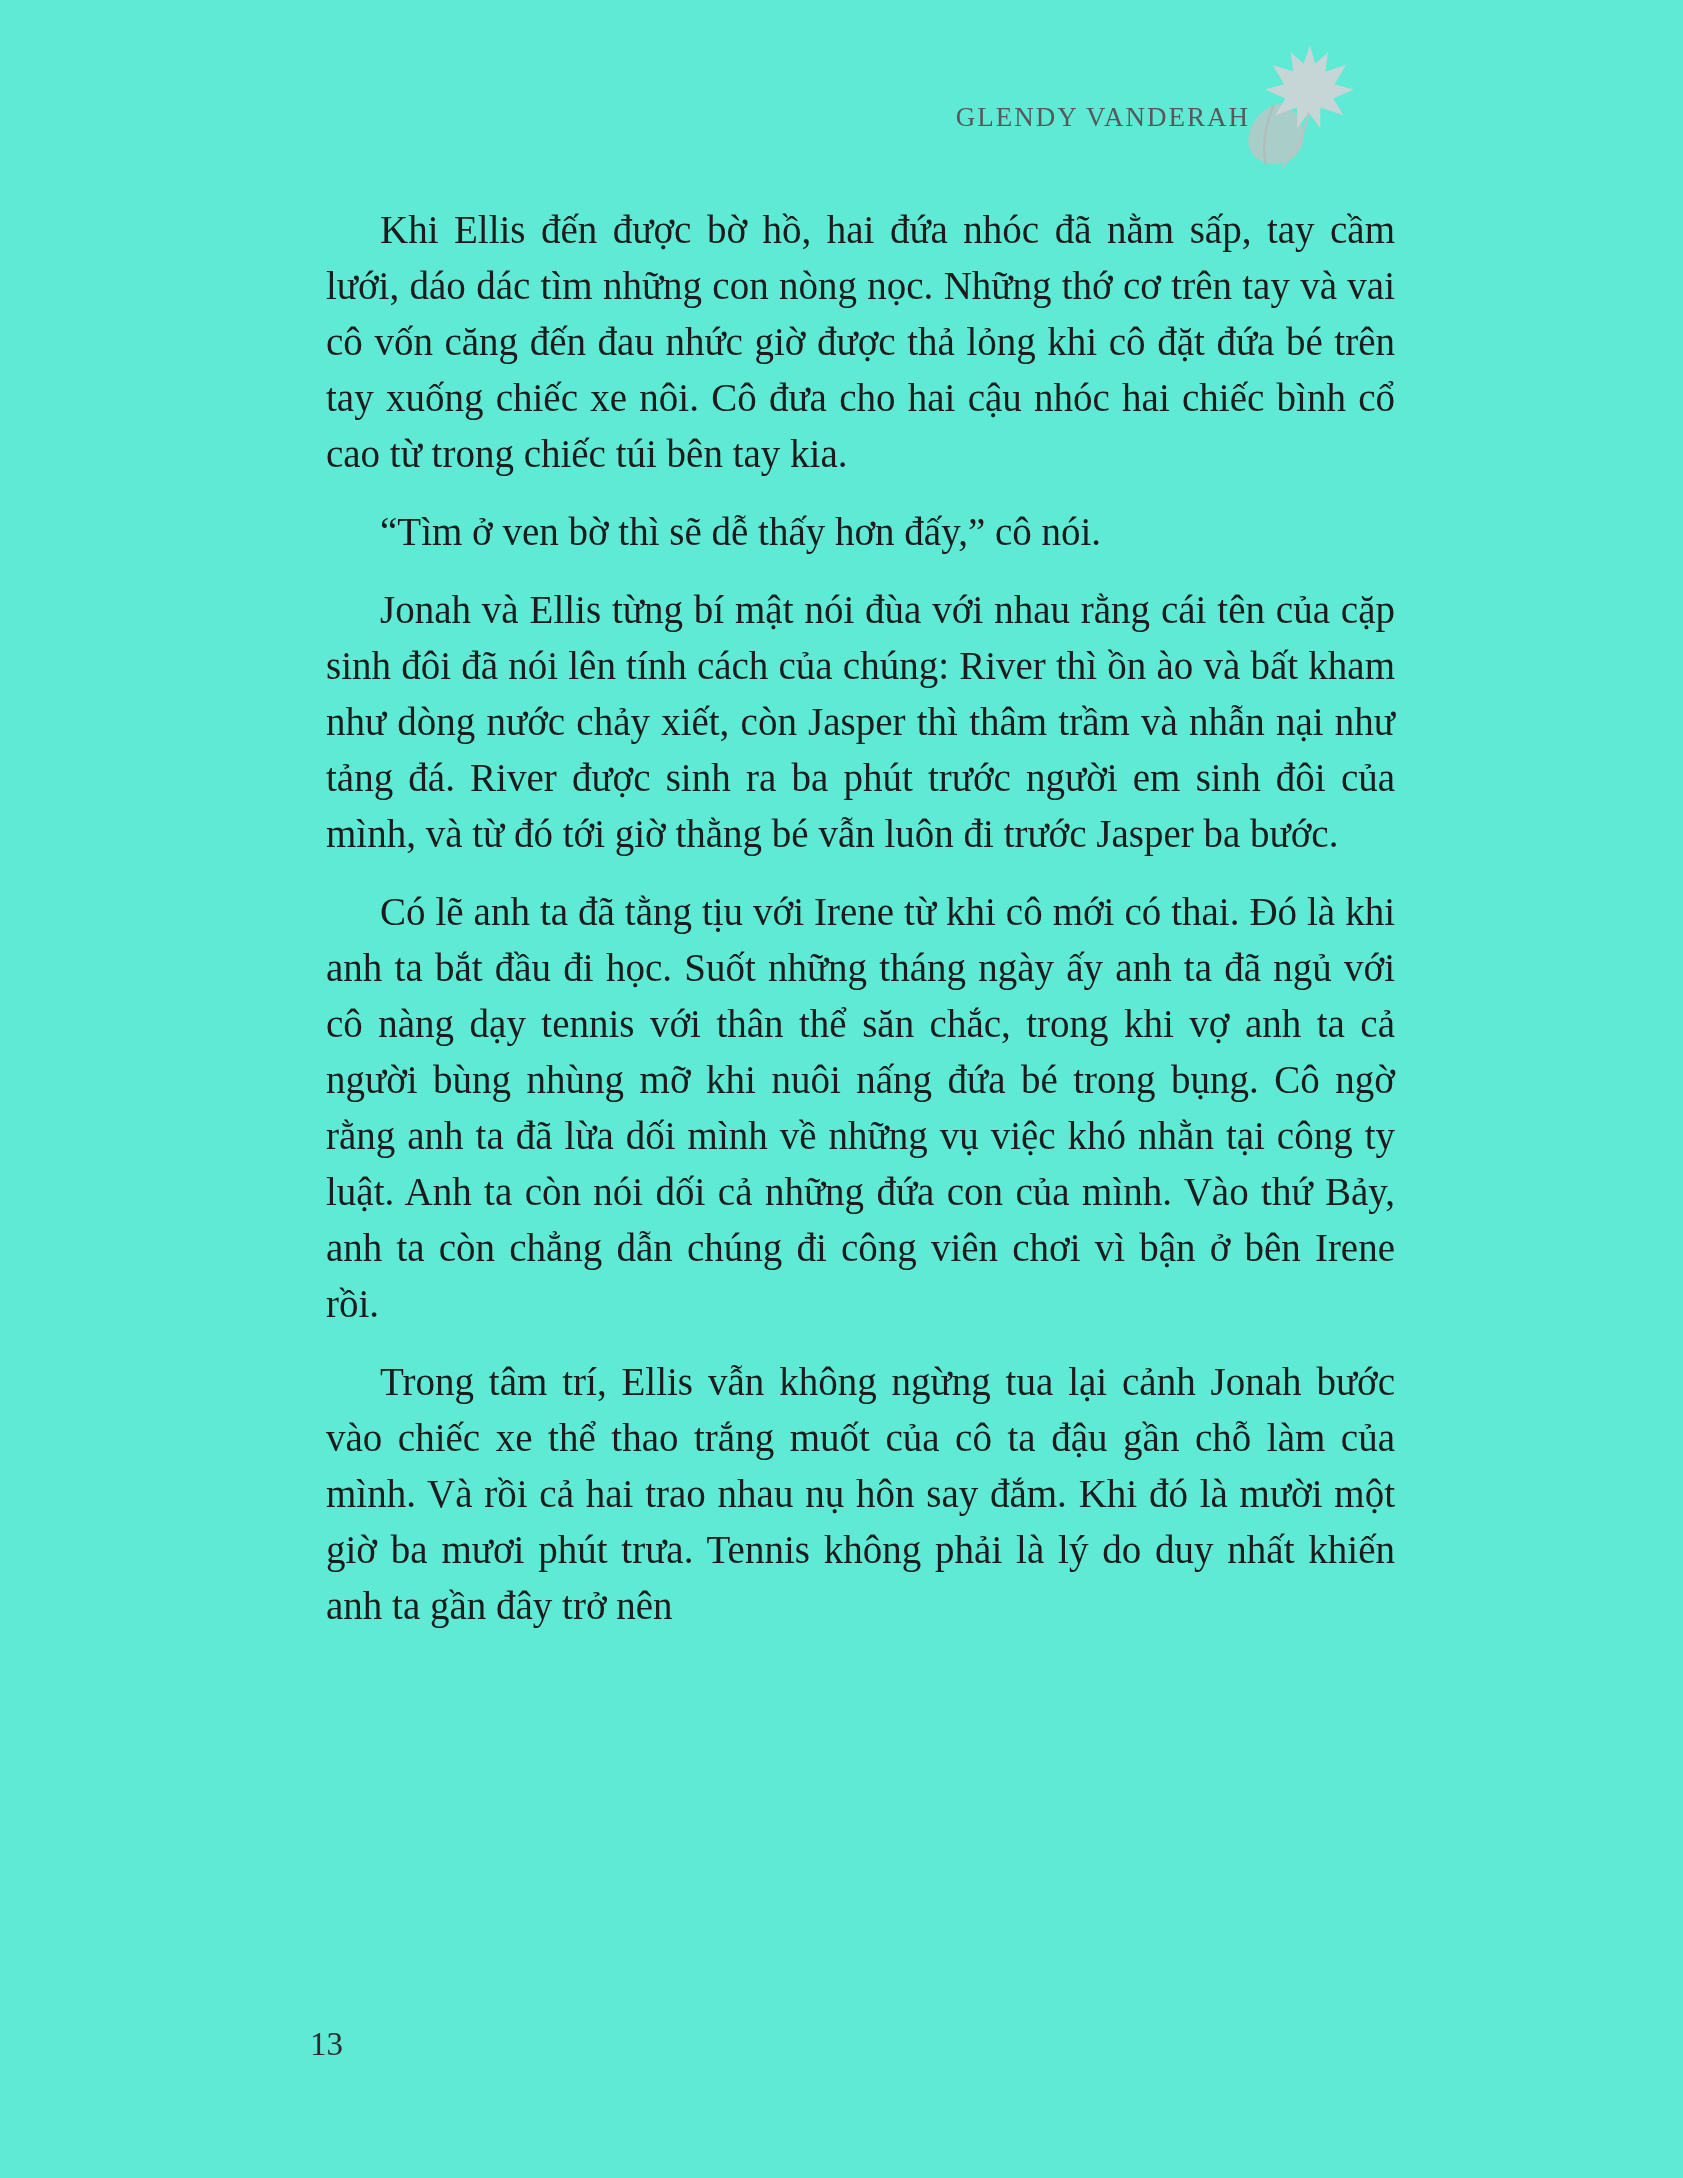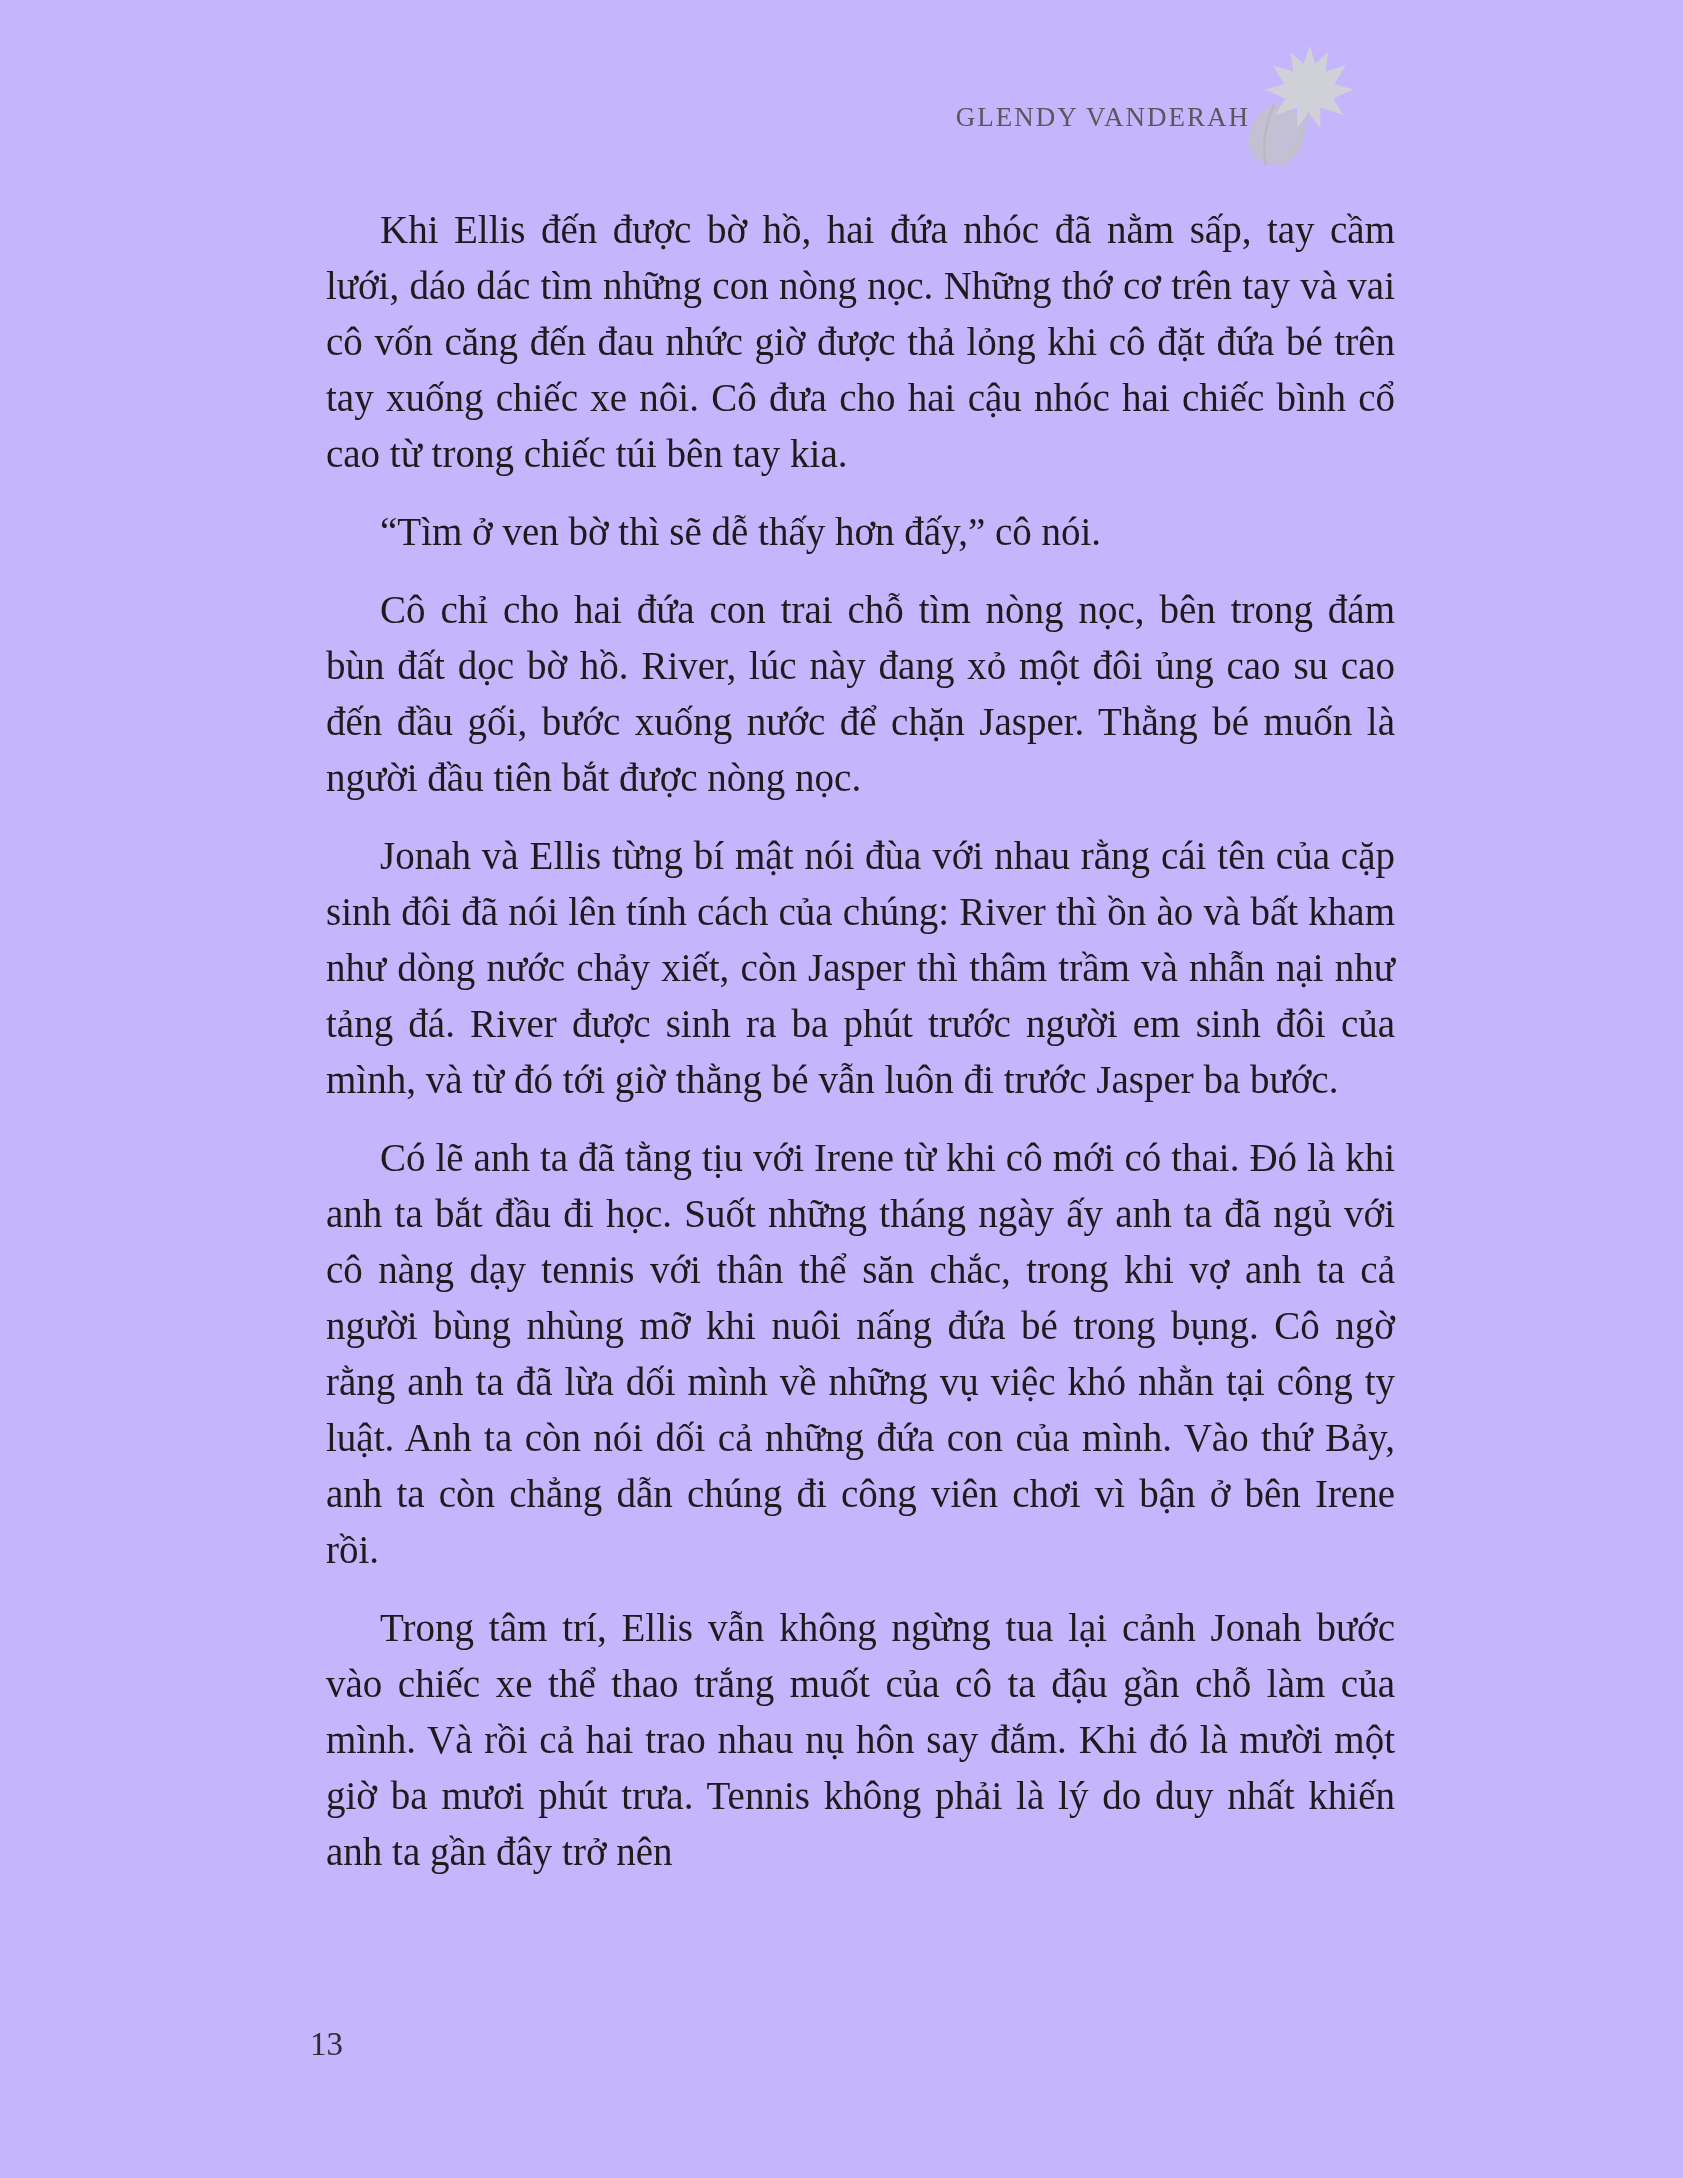--- a/index.html
+++ b/index.html
@@ -1,20 +1,20 @@
 <!DOCTYPE html>
 <html><head>
 <meta charset="utf-8">
 <style>
   html,body { margin:0; padding:0; background:#ffffff; }
   .page {
     position:relative;
     width:1683px;
     height:2178px;
-    background:#c4b5fd;
+    background:#5eead4;
     overflow:hidden;
     font-family:"Liberation Serif", serif;
   }
   .running-head {
     position:absolute;
     top:102px;
     right:433px;
     font-size:27px;
     letter-spacing:2px;
     color:#58585b;
@@ -62,21 +62,20 @@
     <path d="M34 48 C20 54 10 70 16 84 C22 96 42 97 52 86 C60 77 58 62 50 54 C45 49 39 46 34 48 Z" fill="#c3c4c6" opacity="0.75"></path>
     <path d="M34 48 C28 62 24 78 28 95" stroke="#b5b6b8" stroke-width="1.6" fill="none" opacity="0.8"></path>
 
     <path d="M62 2 L66 16 L76 7 L74 22 L90 17 L81 32 L96 36 L80 43 L88 56 L70 50 L70 66 L61 54 L52 66 L52 50 L35 56 L43 43 L27 36 L42 32 L33 17 L49 22 L47 7 L57 16 Z" fill="#d2d3d5" opacity="0.9"></path>
     <path d="M61 54 C58 70 52 84 40 97" stroke="#c0c1c3" stroke-width="1.8" fill="none" opacity="0.9"></path>
   </svg>
 
   <div class="body-text">
     <p>Khi Ellis đến được bờ hồ, hai đứa nhóc đã nằm sấp, tay cầm lưới, dáo dác tìm những con nòng nọc. Những thớ cơ trên tay và vai cô vốn căng đến đau nhức giờ được thả lỏng khi cô đặt đứa bé trên tay xuống chiếc xe nôi. Cô đưa cho hai cậu nhóc hai chiếc bình cổ cao từ trong chiếc túi bên tay kia.</p>
     <p>“Tìm ở ven bờ thì sẽ dễ thấy hơn đấy,” cô nói.</p>
-    <p>Cô chỉ cho hai đứa con trai chỗ tìm nòng nọc, bên trong đám bùn đất dọc bờ hồ. River, lúc này đang xỏ một đôi ủng cao su cao đến đầu gối, bước xuống nước để chặn Jasper. Thằng bé muốn là người đầu tiên bắt được nòng nọc.</p>
     <p>Jonah và Ellis từng bí mật nói đùa với nhau rằng cái tên của cặp sinh đôi đã nói lên tính cách của chúng: River thì ồn ào và bất kham như dòng nước chảy xiết, còn Jasper thì thâm trầm và nhẫn nại như tảng đá. River được sinh ra ba phút trước người em sinh đôi của mình, và từ đó tới giờ thằng bé vẫn luôn đi trước Jasper ba bước.</p>
     <p>Có lẽ anh ta đã tằng tịu với Irene từ khi cô mới có thai. Đó là khi anh ta bắt đầu đi học. Suốt những tháng ngày ấy anh ta đã ngủ với cô nàng dạy tennis với thân thể săn chắc, trong khi vợ anh ta cả người bùng nhùng mỡ khi nuôi nấng đứa bé trong bụng. Cô ngờ rằng anh ta đã lừa dối mình về những vụ việc khó nhằn tại công ty luật. Anh ta còn nói dối cả những đứa con của mình. Vào thứ Bảy, anh ta còn chẳng dẫn chúng đi công viên chơi vì bận ở bên Irene rồi.</p>
     <p>Trong tâm trí, Ellis vẫn không ngừng tua lại cảnh Jonah bước vào chiếc xe thể thao trắng muốt của cô ta đậu gần chỗ làm của mình. Và rồi cả hai trao nhau nụ hôn say đắm. Khi đó là mười một giờ ba mươi phút trưa. Tennis không phải là lý do duy nhất khiến anh ta gần đây trở nên</p>
   </div>
 
   <div class="folio">13</div>
 
 </div>
 
 

